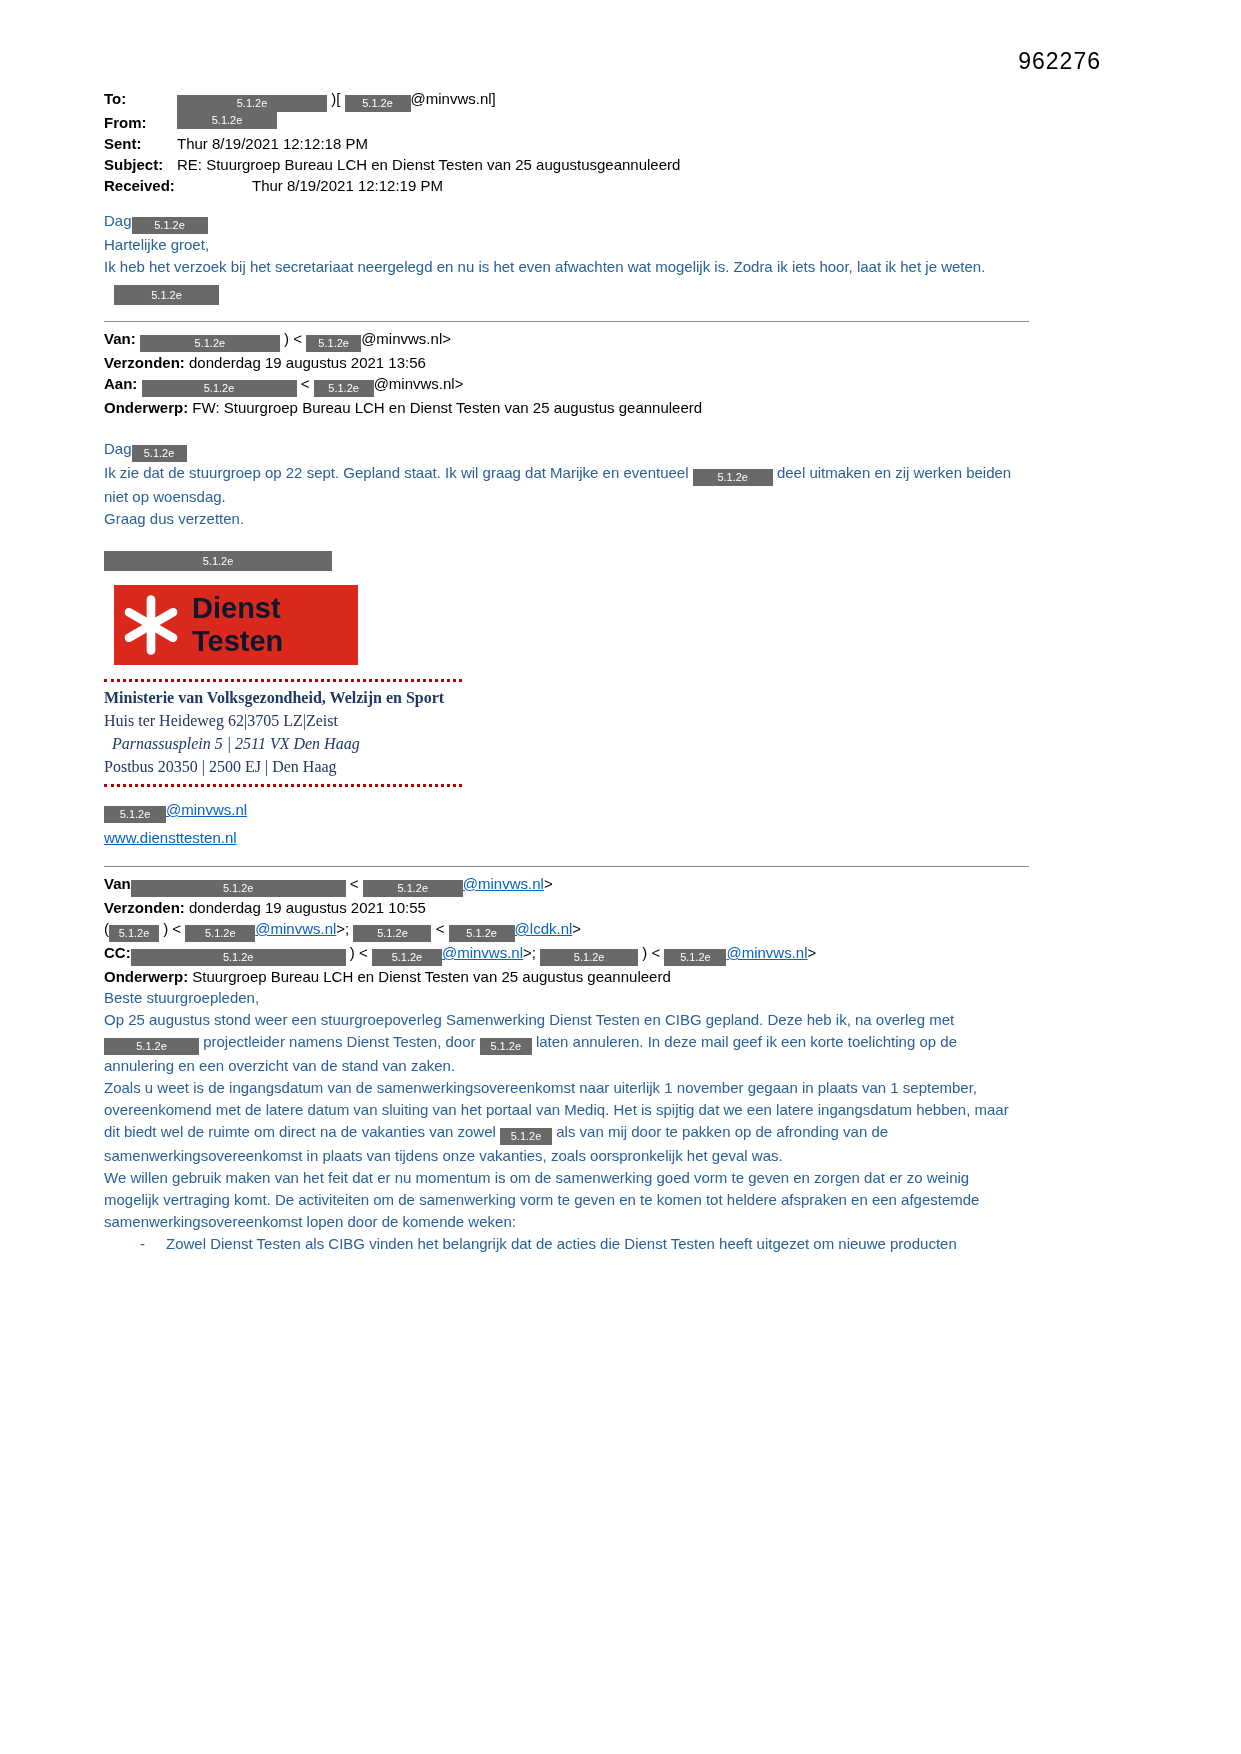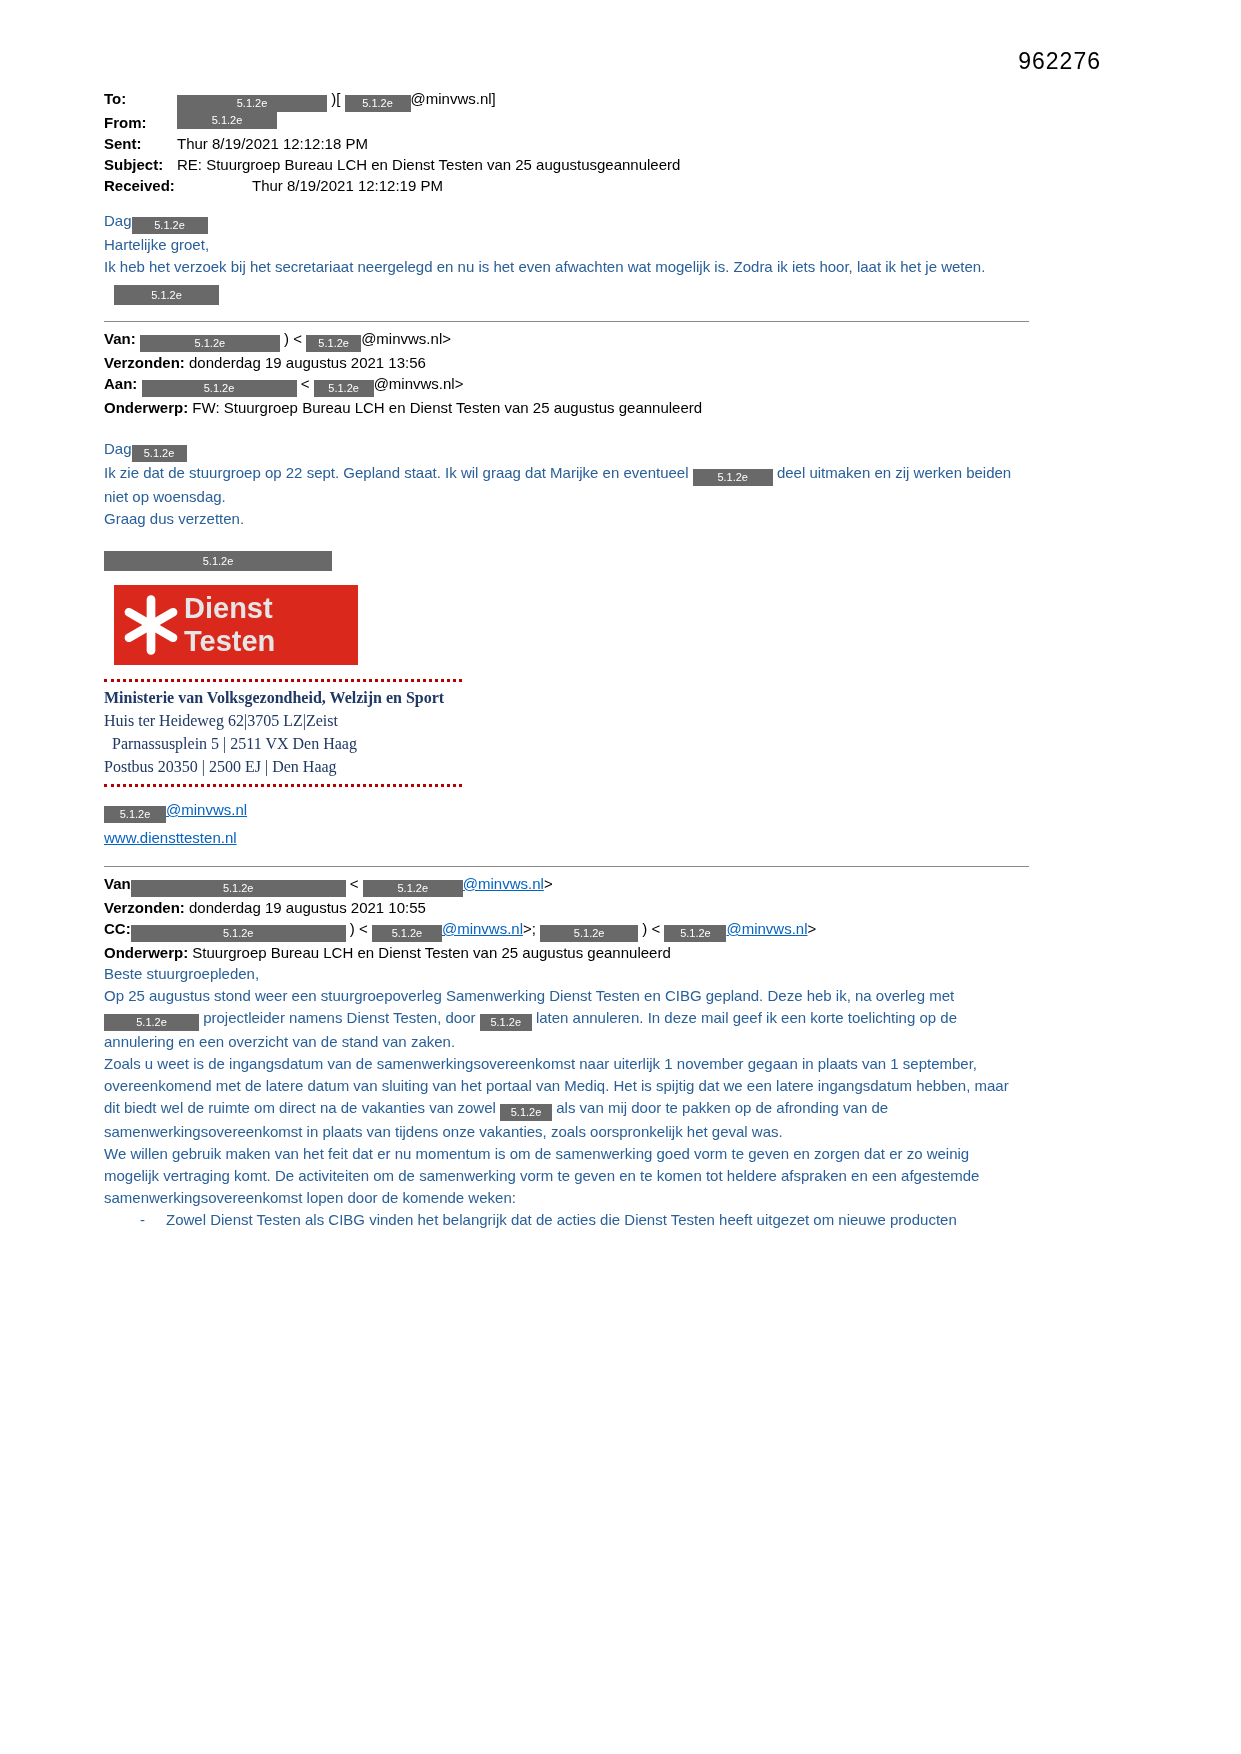--- a/index.html
+++ b/index.html
@@ -47,29 +47,29 @@
 
   
   .logo {
     width:244px; height:80px;
     background:#da291c;
     display:flex; align-items:center;
     padding-left:6px; box-sizing:border-box;
     margin-left:10px;
   }
   .logo svg { width:62px; height:62px; flex:0 0 auto; }
-  .logo-text { color:#e5e5e5; font-weight:bold; font-size:29px; margin-left:2px; font-family:"Liberation Sans", sans-serif; }
+  .logo-text { color:#0f172a; font-weight:bold; font-size:29px; margin-left:10px; font-family:"Liberation Sans", sans-serif; }
 
   .dotted {
     border:0; border-top:3px dotted #b30000;
     width:358px; margin:0;
   }
   .ministry { font-family:"Liberation Serif", serif; color:#1f3864; font-size:16px; line-height:23px; }
   .ministry .name { font-weight:bold; }
-  .indent8 { padding-left:8px; }
+  .indent8 { padding-left:8px;font-style:italic; }
 
   a.link, .link { color:#0563c1; text-decoration:underline; cursor:pointer; }
 
   .bullet { display:flex; font-size:15px; line-height:22px; color:#2a6099; padding-left:36px; }
   .bullet-marker { width:26px; flex:0 0 auto; }
 
   .mt4  { margin-top:4px; }
   .mt6  { margin-top:6px; }
   .mt12 { margin-top:12px; }
   .mt14 { margin-top:14px; }
@@ -198,20 +198,28 @@
       <div class="row">
         <span class="bold">Van</span><span class="redact" style="width:215px">5.1.2e</span>
         <span>&lt;</span>
         <span class="redact" style="width:100px">5.1.2e</span><a class="link">@minvws.nl</a><span>&gt;</span>
       </div>
       <div class="row">
         <span class="bold">Verzonden:</span>
         <span>donderdag 19 augustus 2021 10:55</span>
       </div>
       <div class="row">
+        <span>(</span><span class="redact" style="width:50px">5.1.2e</span>
+        <span>) &lt;</span>
+        <span class="redact" style="width:70px">5.1.2e</span><a class="link">@minvws.nl</a><span>&gt;;</span>
+        <span class="redact" style="width:78px">5.1.2e</span>
+        <span>&lt;</span>
+        <span class="redact" style="width:66px">5.1.2e</span><a class="link">@lcdk.nl</a><span>&gt;</span>
+      </div>
+      <div class="row">
         <span class="bold">CC:</span><span class="redact" style="width:215px">5.1.2e</span>
         <span>) &lt;</span>
         <span class="redact" style="width:70px">5.1.2e</span><a class="link">@minvws.nl</a><span>&gt;;</span>
         <span class="redact" style="width:98px">5.1.2e</span>
         <span>) &lt;</span>
         <span class="redact" style="width:62px">5.1.2e</span><a class="link">@minvws.nl</a><span>&gt;</span>
       </div>
       <div class="row">
         <span class="bold">Onderwerp:</span>
         <span>Stuurgroep Bureau LCH en Dienst Testen van 25 augustus geannuleerd</span>

